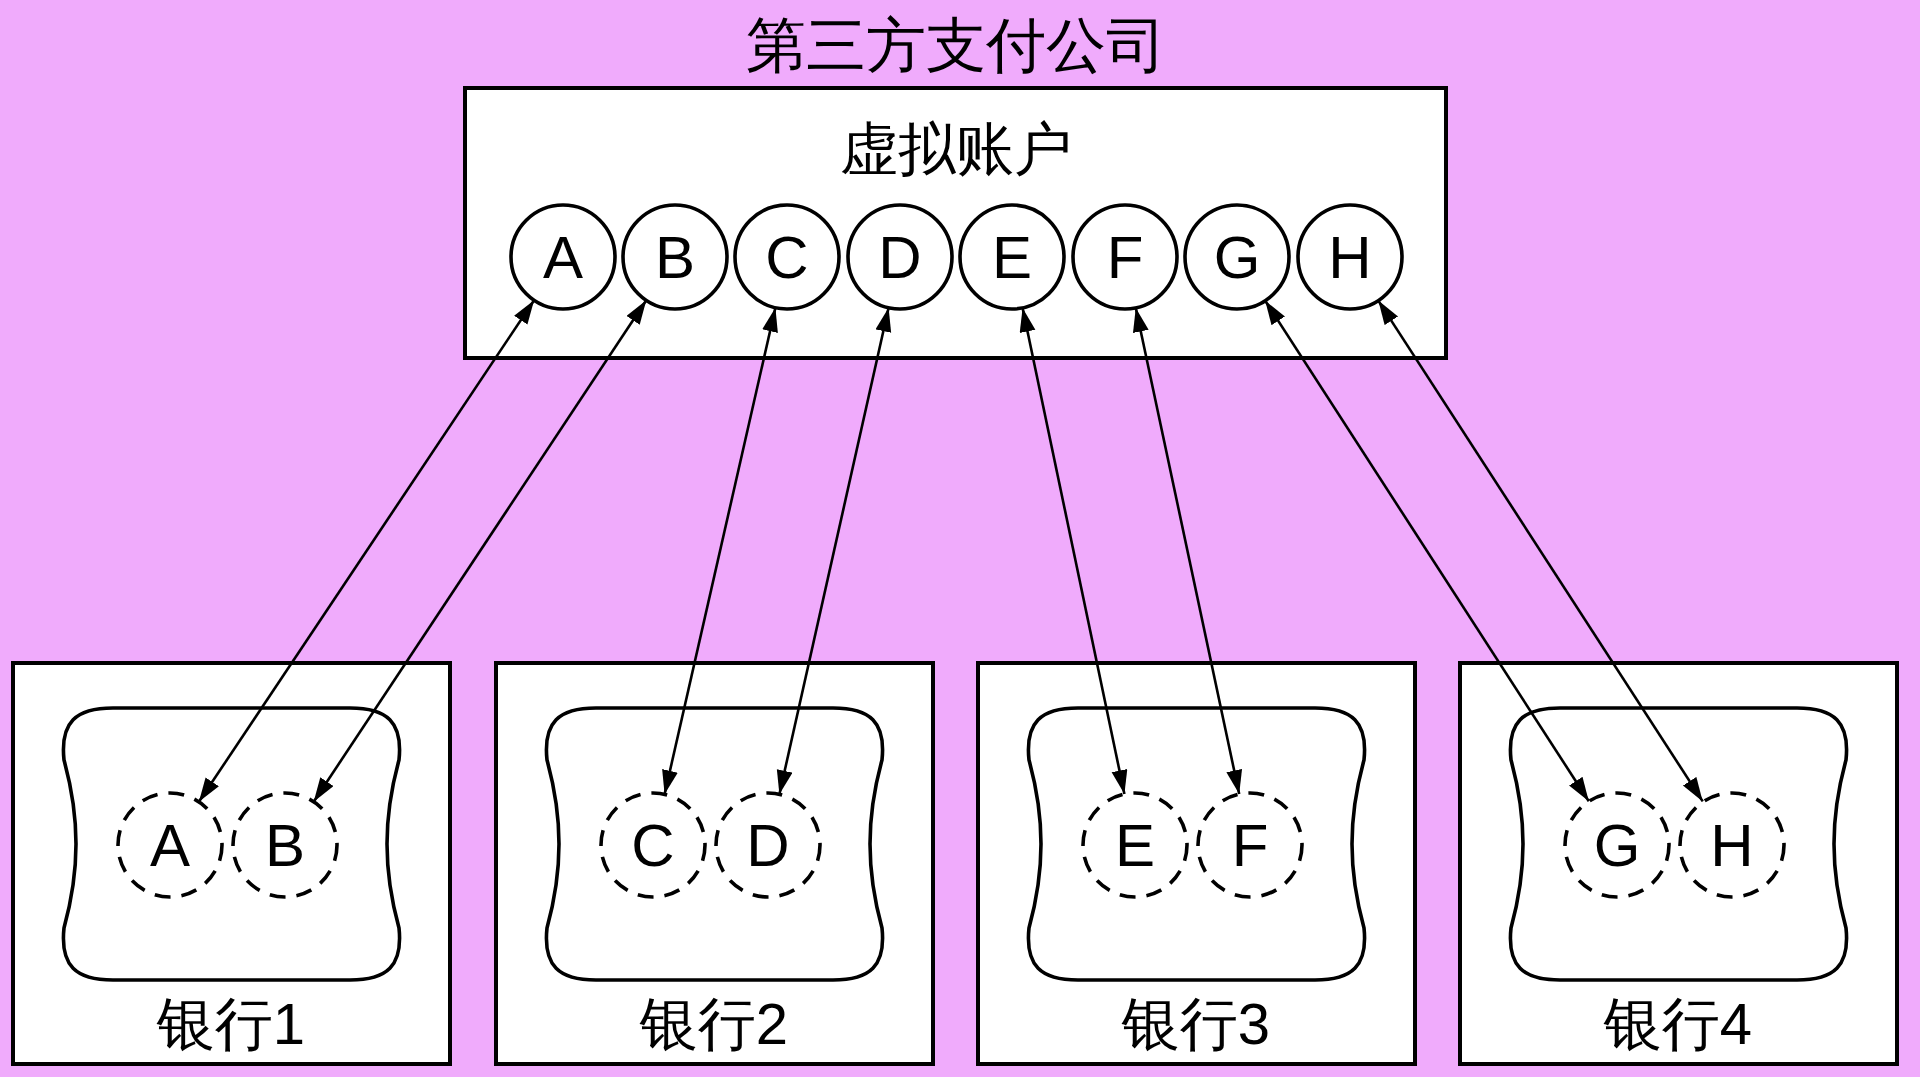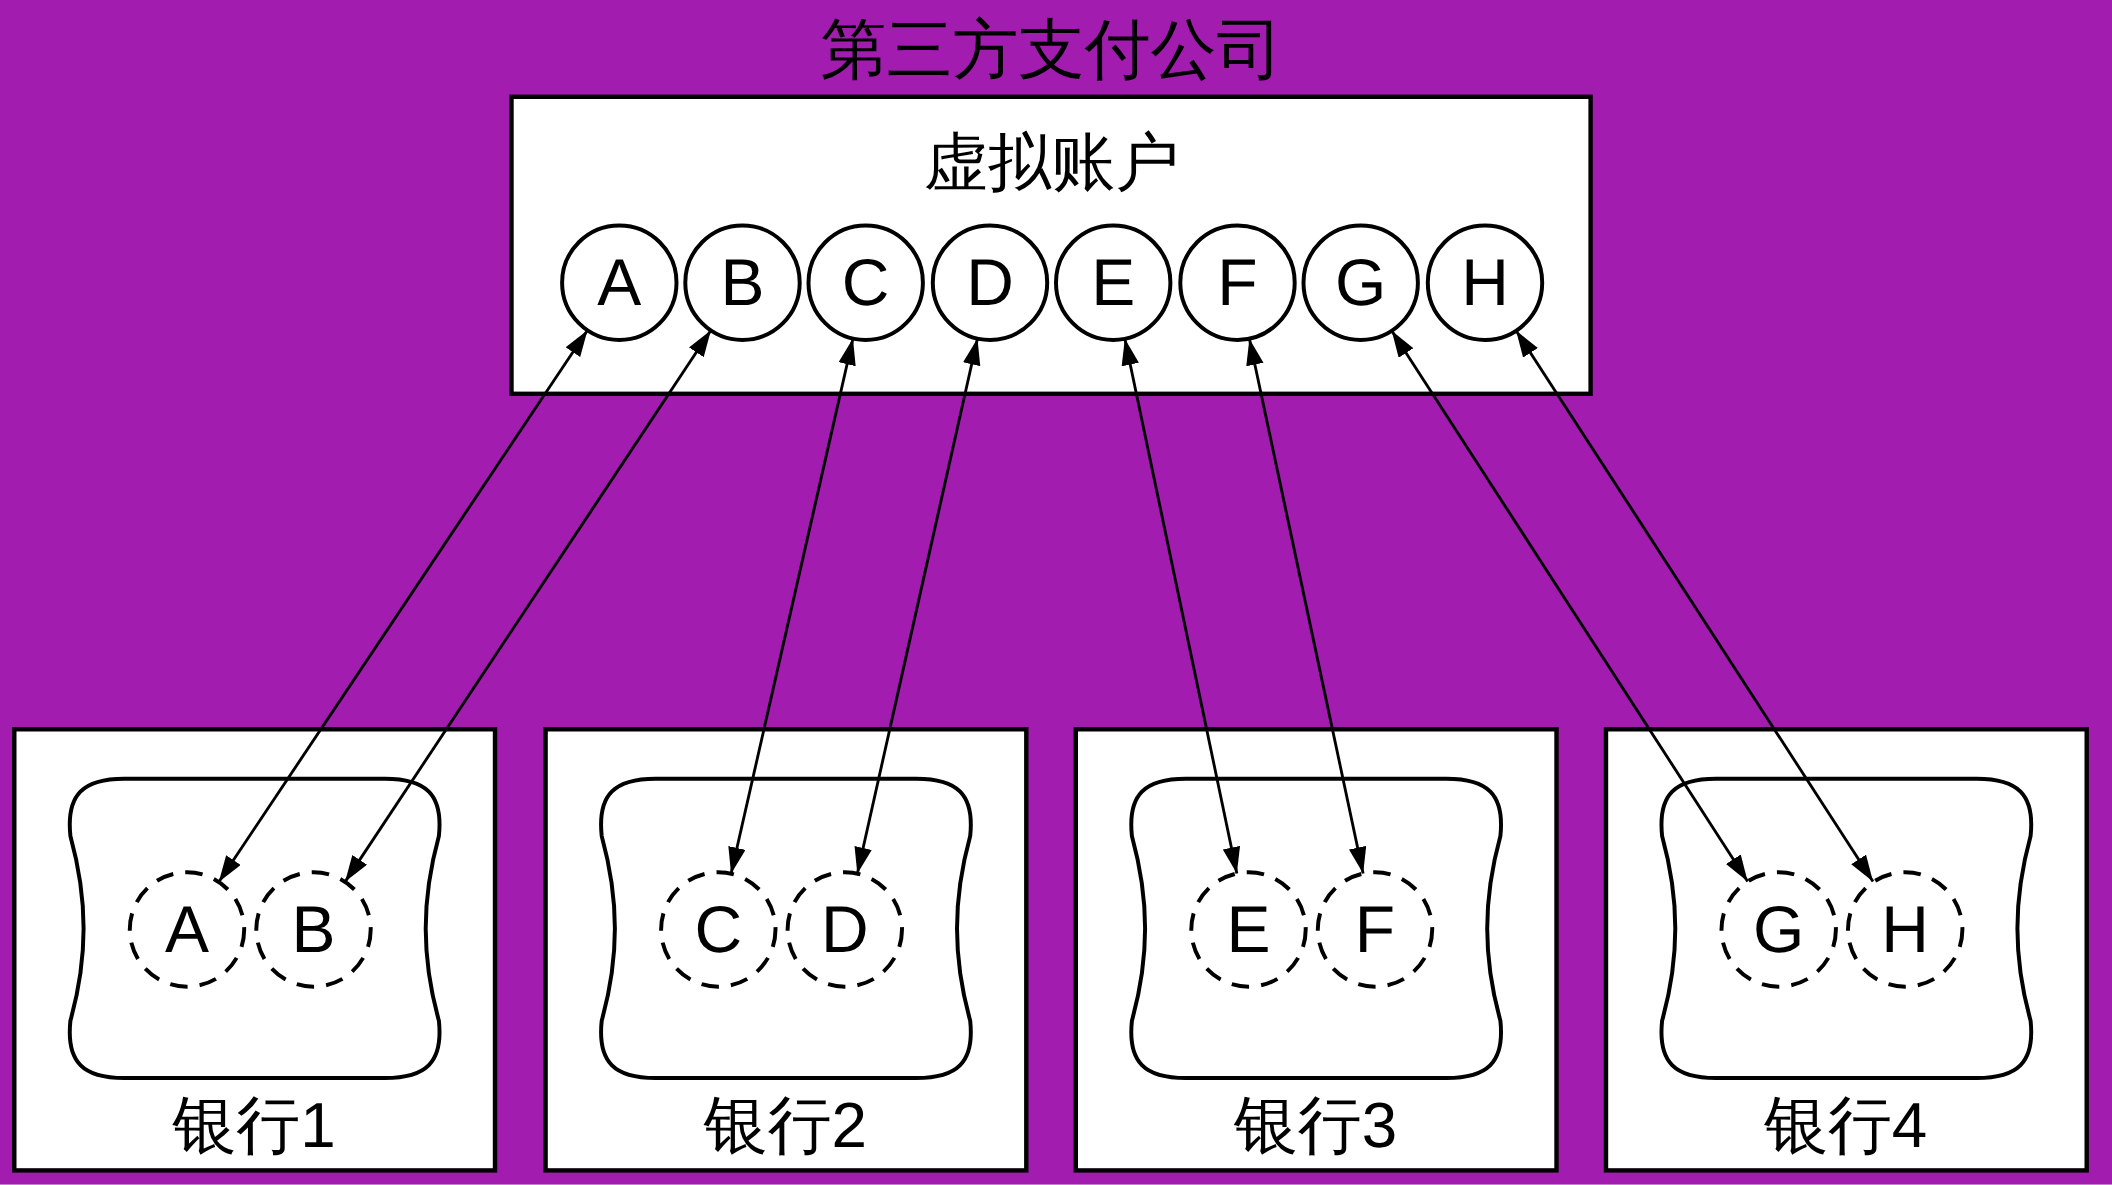--- a/index.html
+++ b/index.html
@@ -4,21 +4,21 @@
 <style>
   html, body {
     margin: 0;
     padding: 0;
     background: #ffffff;
   }
   .stage {
     position: relative;
     width: 1920px;
     height: 1077px;
-    background: #a21caf;
+    background: #f0abfc;
     overflow: hidden;
   }
   svg {
     display: block;
   }
   text {
     font-family: "Liberation Sans", "DejaVu Sans", sans-serif;
     fill: #000000;
   }
   .cjk {

